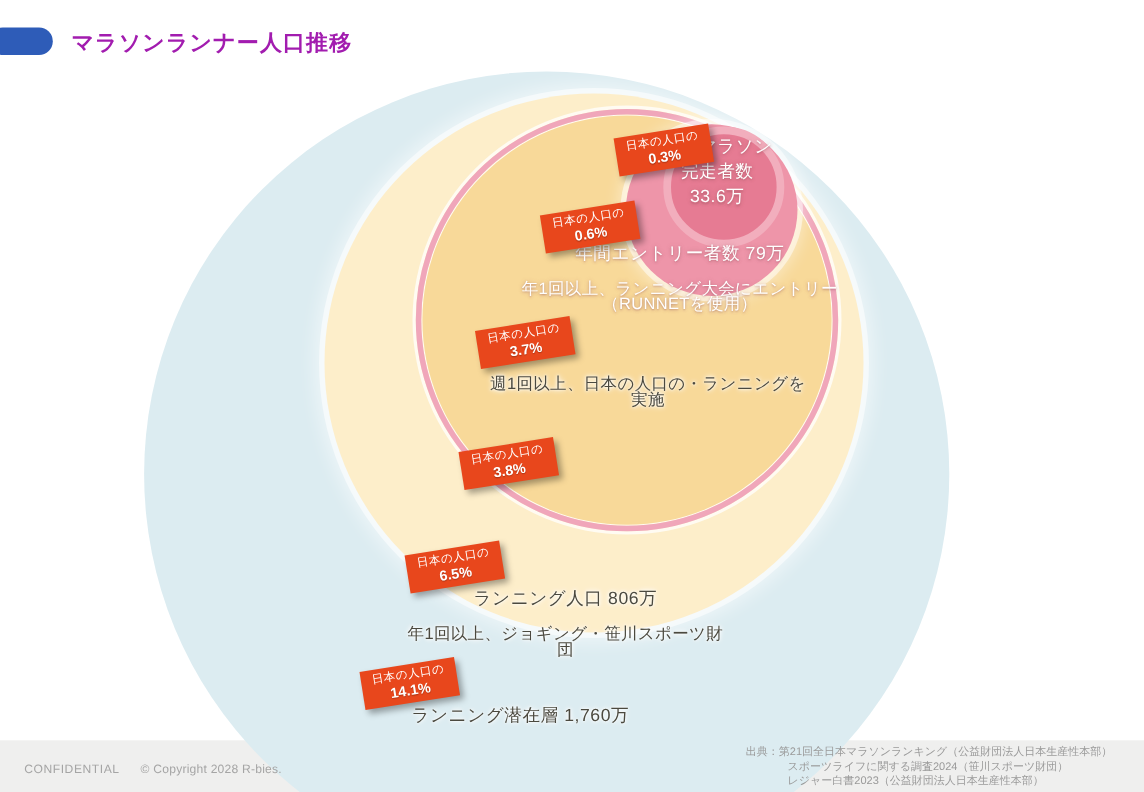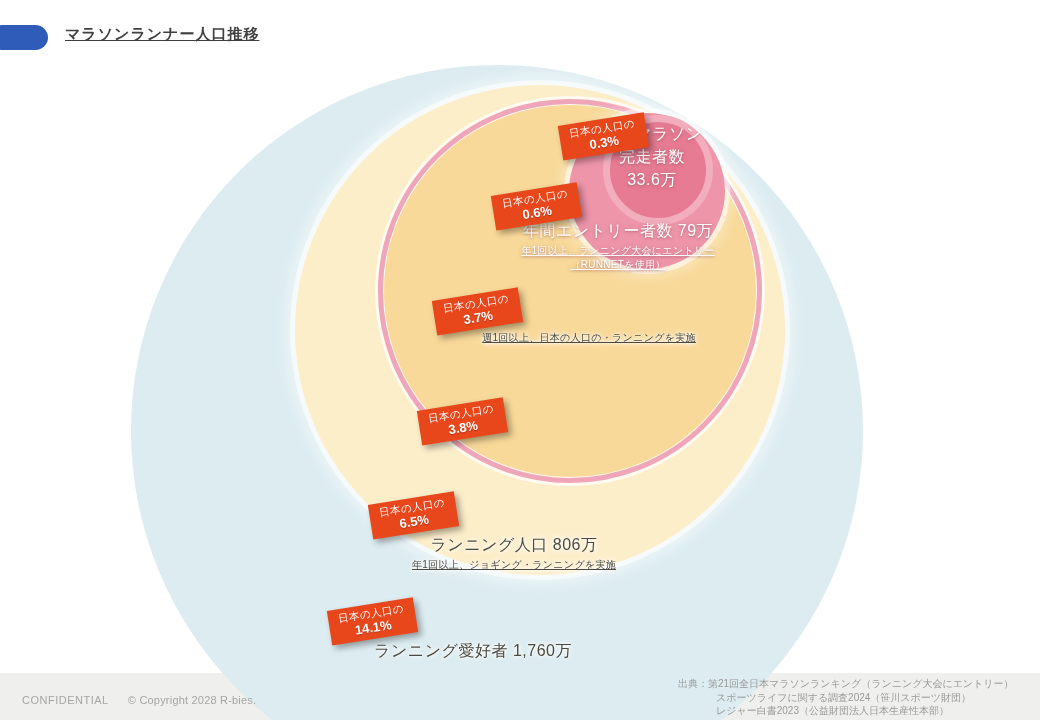--- a/index.html
+++ b/index.html
@@ -1,40 +1,40 @@
 <!DOCTYPE html>
 <html><head>
 <meta charset="utf-8">
 <style>
   html,body{margin:0;padding:0;background:#fff;}
   body{width:1040px;height:720px;overflow:hidden;font-family:"Liberation Sans","DejaVu Sans",sans-serif;}
   #slide{position:relative;width:1040px;height:720px;overflow:hidden;background:#ffffff;}
 
   
   .title-pill{position:absolute;left:-10px;top:25px;width:58px;height:25px;border-radius:13px;background:#2e5cb8;}
-  .page-title{position:absolute;left:65px;top:25px;font-size:15px;font-weight:bold;color:#404040;letter-spacing:1px;text-decoration:underline;}
+  .page-title{position:absolute;left:65px;top:25px;font-size:20px;font-weight:bold;color:#a21caf;letter-spacing:1px;}
 
   
   .circle{position:absolute;border-radius:50%;box-sizing:border-box;}
   .c-blue  {left:131px;top:65px;width:732px;height:732px;background:#dcecf1;z-index:1;}
   .c-cream {left:295px;top:85px;width:490px;height:490px;background:#fdeeca;z-index:2;
             box-shadow:0 0 0 5px rgba(255,255,255,.55),0 0 16px 9px rgba(255,255,255,.5);}
   .c-ring  {left:378px;top:99px;width:384px;height:384px;background:transparent;z-index:3;
             border:5px solid #f0a6ba;
             box-shadow:0 0 0 3px rgba(255,255,255,.75),inset 0 0 0 3px rgba(255,255,255,.75);}
   .c-orange{left:384px;top:105px;width:372px;height:372px;background:#f8d999;z-index:4;}
   .c-pink  {left:569px;top:113px;width:156px;height:156px;background:#ee95a9;z-index:5;
             box-shadow:0 0 0 5px rgba(255,255,255,.5),0 0 14px 7px rgba(255,255,255,.4);}
   .c-dpink {left:603px;top:115px;width:110px;height:110px;background:#e67b93;z-index:6;
             border:7px solid #f2aebd;}
 
   
   .ring-label{position:absolute;z-index:8;text-align:center;}
   .ring-label .main{font-size:16px;line-height:23px;white-space:pre-line;letter-spacing:.5px;}
-  .ring-label .note{font-size:10px;line-height:14px;margin-top:2px;white-space:pre-line;letter-spacing:.3px;text-decoration:underline;}
+  .ring-label .note{font-size:15px;line-height:14px;margin-top:14px;white-space:pre-line;letter-spacing:.3px;}
   .txt-dark .main,.txt-dark .note,.txt-dark .arrow{color:#4b493f;
       text-shadow:0 0 2px #fff,0 0 4px #fff,0 0 6px #fff;}
   .txt-white .main,.txt-white .note{color:#ffffff;
       text-shadow:0 1px 2px rgba(150,80,90,.5),0 0 5px rgba(150,80,90,.3);}
   .lbl-finishers {left:552px;top:122px;width:200px;}
   .lbl-entrants  {left:468px;top:219px;width:300px;}
   .lbl-enthus    {left:439px;top:329px;width:300px;}
   .lbl-runnet    {left:426px;top:441px;width:250px;}
   .lbl-runnet .arrow{display:block;font-size:15px;line-height:17px;margin-top:1px;}
   .lbl-jinko     {left:364px;top:533px;width:300px;}
@@ -88,25 +88,25 @@
 （RUNNETを使用）</div>
   </div>
 
   <div class="ring-label txt-dark lbl-enthus">
     <div class="note">週1回以上、日本の人口の・ランニングを実施</div>
   </div>
 
 
   <div class="ring-label txt-dark lbl-jinko">
     <div class="main">ランニング人口 806万</div>
-    <div class="note">年1回以上、ジョギング・ランニングを実施</div>
+    <div class="note">年1回以上、ジョギング・笹川スポーツ財団</div>
   </div>
 
   <div class="ring-label txt-dark lbl-senzai">
-    <div class="main">ランニング愛好者 1,760万</div>
+    <div class="main">ランニング潜在層 1,760万</div>
   </div>
 
   <div class="badge bdg-03">
     <span class="l1">日本の人口の</span>
     <span class="l2">0.3%</span>
   </div>
   <div class="badge bdg-06">
     <span class="l1">日本の人口の</span>
     <span class="l2">0.6%</span>
   </div>
@@ -126,18 +126,18 @@
     <span class="l1">日本の人口の</span>
     <span class="l2">14.1%</span>
   </div>
 
   <div class="footer-band"></div>
   <div class="footer-left">
     <span>CONFIDENTIAL</span>
     <span class="cpy">© Copyright 2028 R-bies.</span>
   </div>
   <div class="source">
-    <div>出典：第21回全日本マラソンランキング（ランニング大会にエントリー）</div>
+    <div>出典：第21回全日本マラソンランキング（公益財団法人日本生産性本部）</div>
     <div class="indent">スポーツライフに関する調査2024（笹川スポーツ財団）</div>
     <div class="indent">レジャー白書2023（公益財団法人日本生産性本部）</div>
   </div>
 
 </div>
 
 </body></html>

